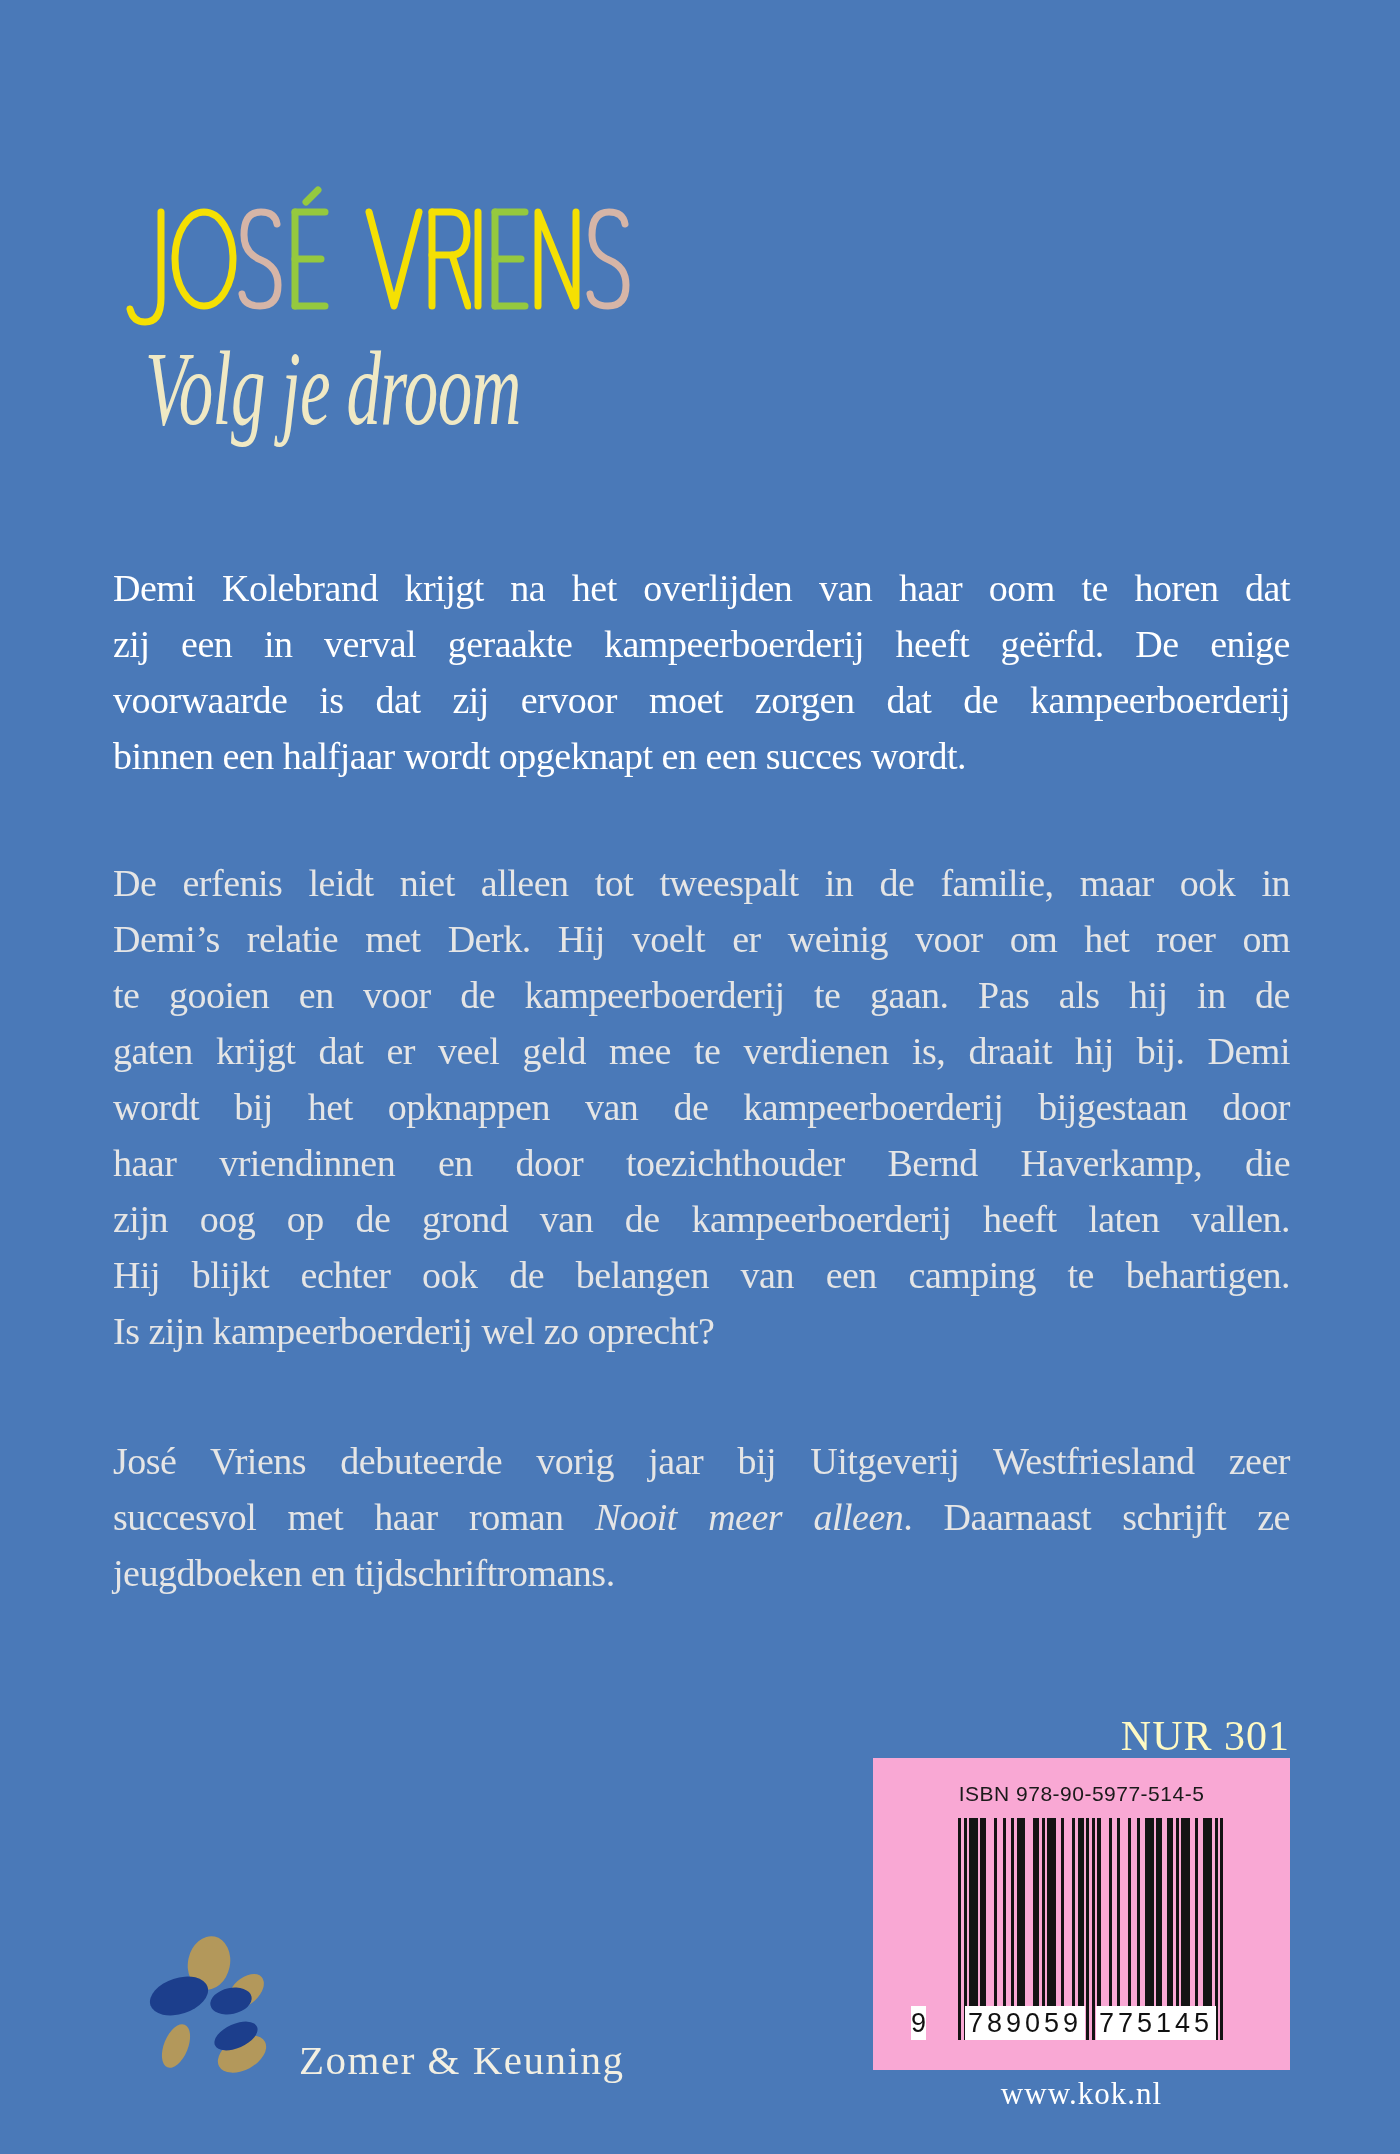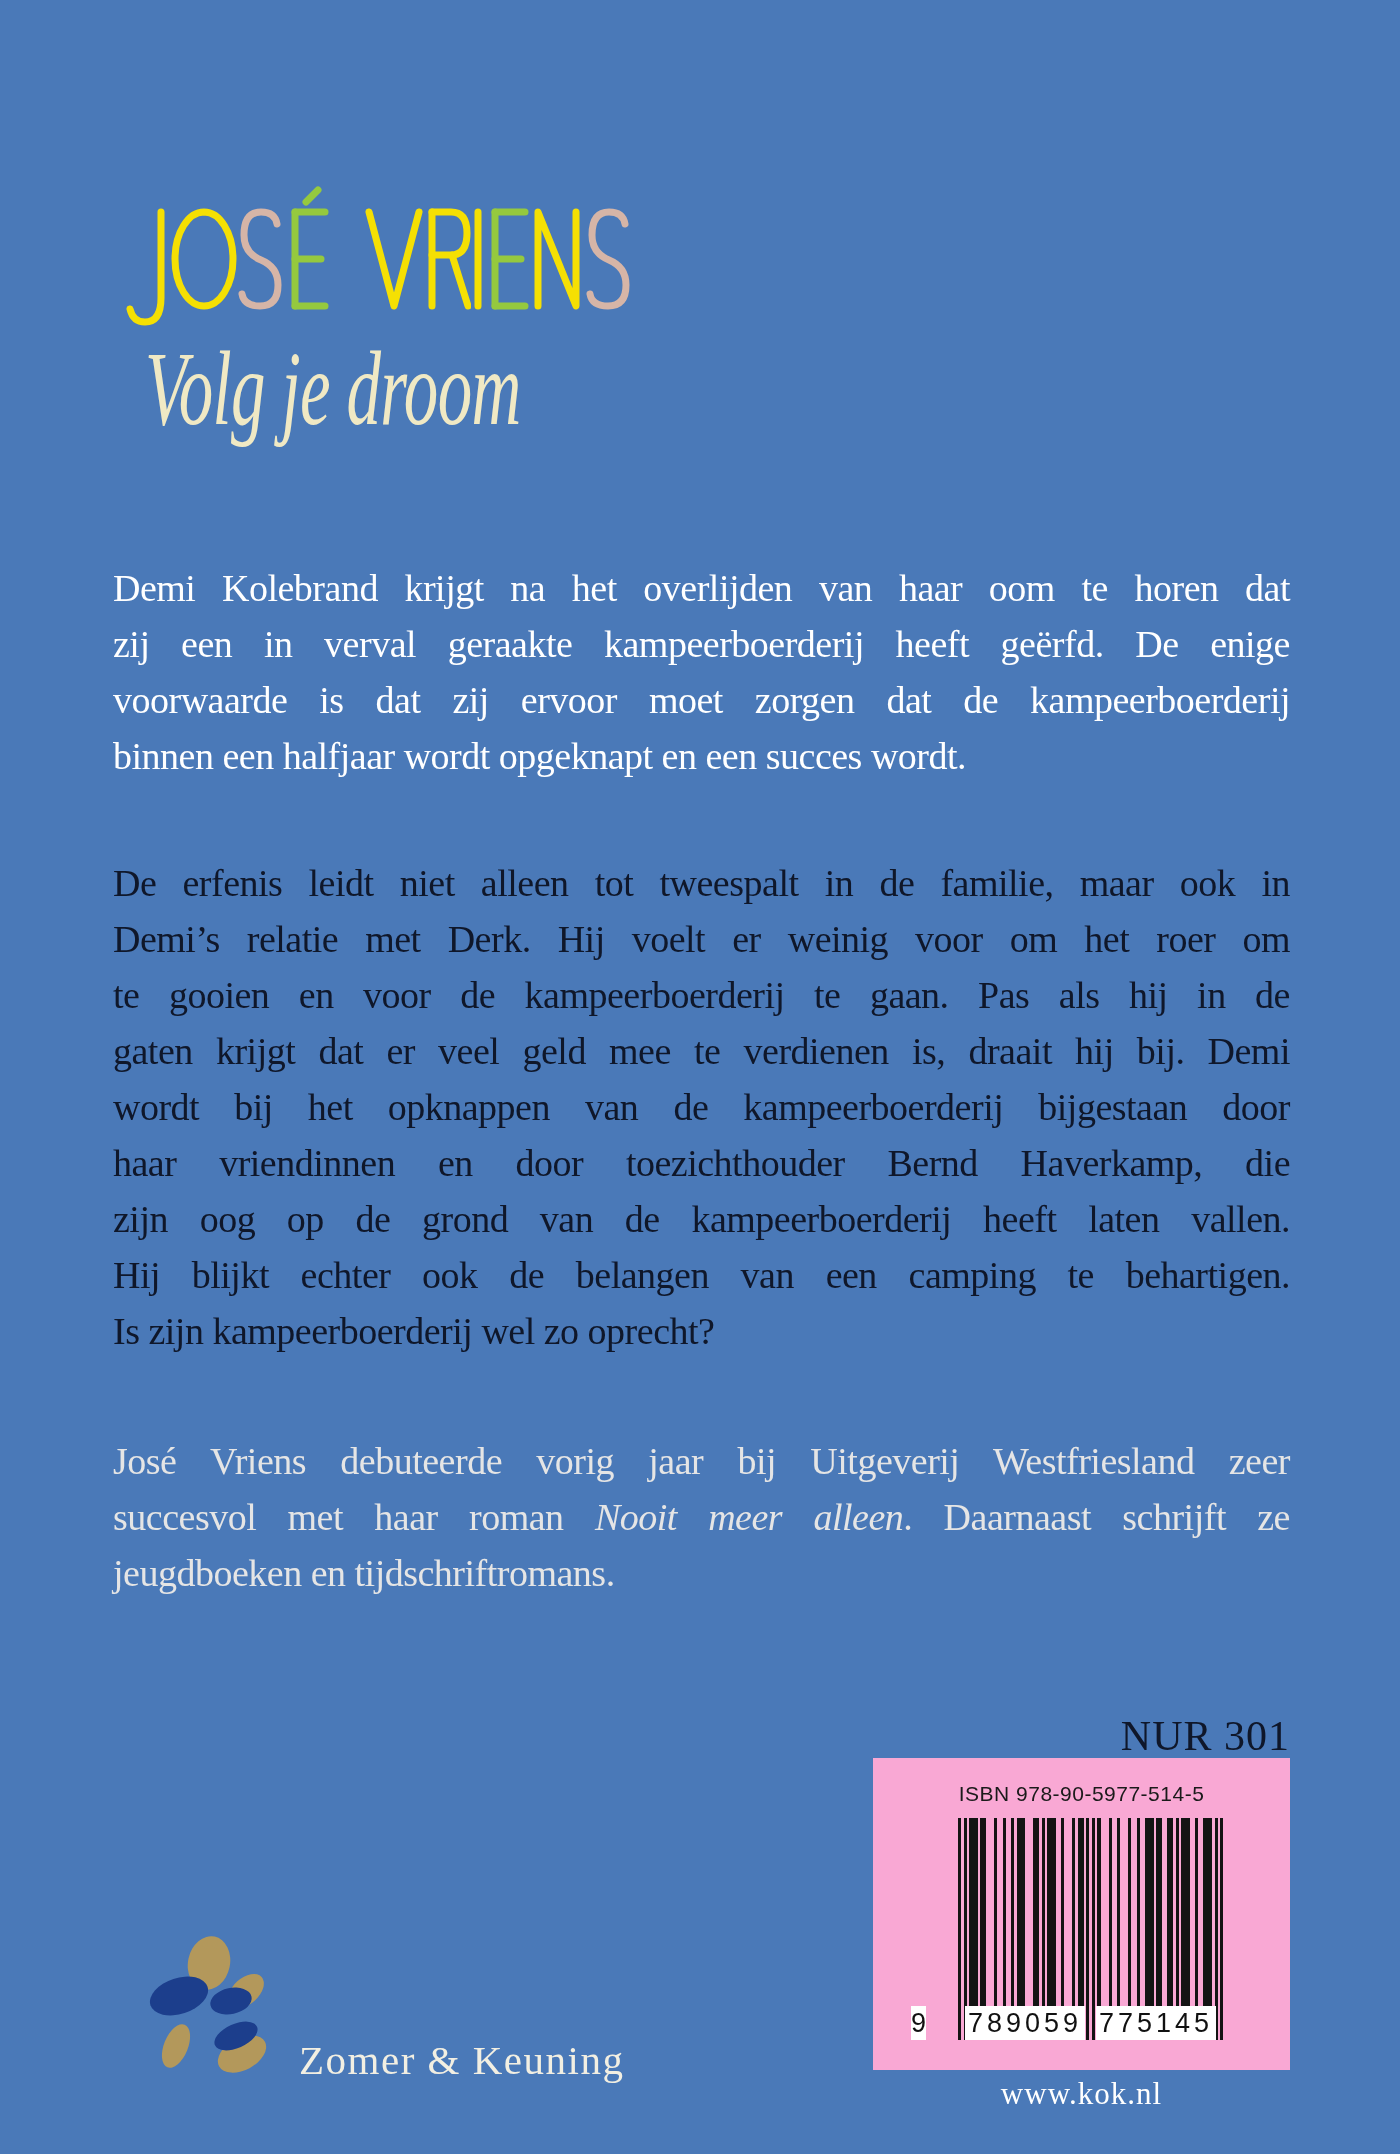--- a/index.html
+++ b/index.html
@@ -31,21 +31,21 @@
     text-align:justify;text-align-last:justify;
   }
   .para .line.end{text-align-last:left;}
   #synopsis-p1{top:560px;}
   #synopsis-p2{top:855px;}
   #author-note{top:1433px;}
   .ital{font-style:italic;}
   
   #nur{
     position:absolute;right:110px;top:1712px;
-    font-size:42px;color:#0f172a;letter-spacing:1px;
+    font-size:42px;color:#fef9c3;letter-spacing:1px;
   }
   
   #barcode-panel{
     position:absolute;left:873px;top:1758px;width:417px;height:312px;
     background:#f9a8d4;
   }
   #isbn-label{
     position:absolute;top:24px;left:0;width:100%;text-align:center;
     font-family:"Liberation Sans",sans-serif;font-size:21px;color:#1a1a1a;
     letter-spacing:0.5px;
@@ -118,21 +118,21 @@
   </div>
 
 <div id="book-title" style="color: rgb(240, 233, 196);">Volg je droom</div>
 
 <div id="synopsis-p1" class="para" style="color: rgb(255, 255, 255);">
     <div class="line"><span>Demi Kolebrand krijgt na het overlijden van haar oom te horen dat</span></div>
     <div class="line"><span>zij een in verval geraakte kampeerboerderij heeft geërfd. De enige</span></div>
     <div class="line"><span>voorwaarde is dat zij ervoor moet zorgen dat de kampeerboerderij</span></div>
     <div class="line end"><span>binnen een halfjaar wordt opgeknapt en een succes wordt.</span></div>
   </div>
-<div id="synopsis-p2" class="para" style="color: #0f172a;">
+<div id="synopsis-p2" class="para" style="color: #e5e5e5;">
     <div class="line"><span>De erfenis leidt niet alleen tot tweespalt in de familie, maar ook in</span></div>
     <div class="line"><span>Demi’s relatie met Derk. Hij voelt er weinig voor om het roer om</span></div>
     <div class="line"><span>te gooien en voor de kampeerboerderij te gaan. Pas als hij in de</span></div>
     <div class="line"><span>gaten krijgt dat er veel geld mee te verdienen is, draait hij bij. Demi</span></div>
     <div class="line"><span>wordt bij het opknappen van de kampeerboerderij bijgestaan door</span></div>
     <div class="line"><span>haar vriendinnen en door toezichthouder Bernd Haverkamp, die</span></div>
     <div class="line"><span>zijn oog op de grond van de kampeerboerderij heeft laten vallen.</span></div>
     <div class="line"><span>Hij blijkt echter ook de belangen van een camping te behartigen.</span></div>
     <div class="line end"><span>Is zijn kampeerboerderij wel zo oprecht?</span></div>
   </div>

